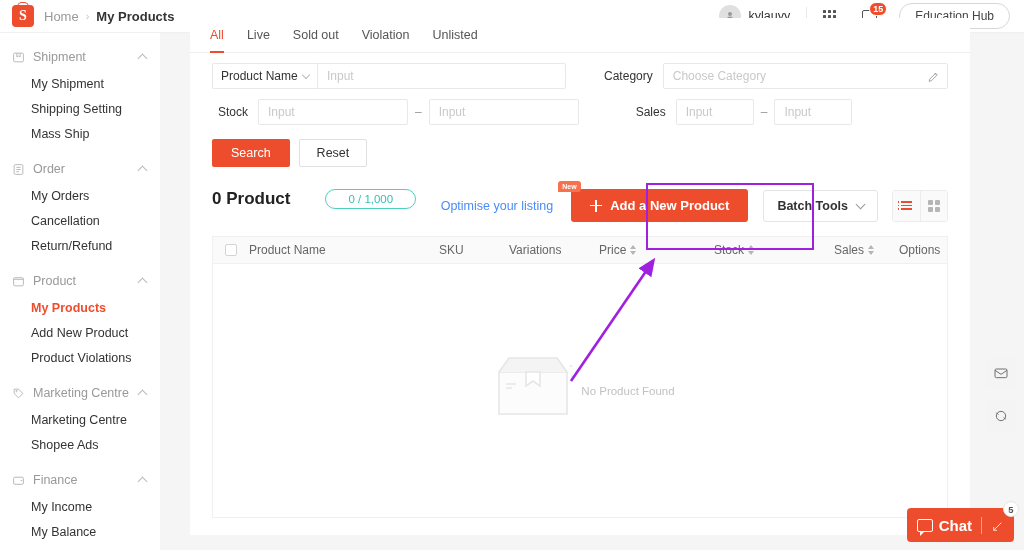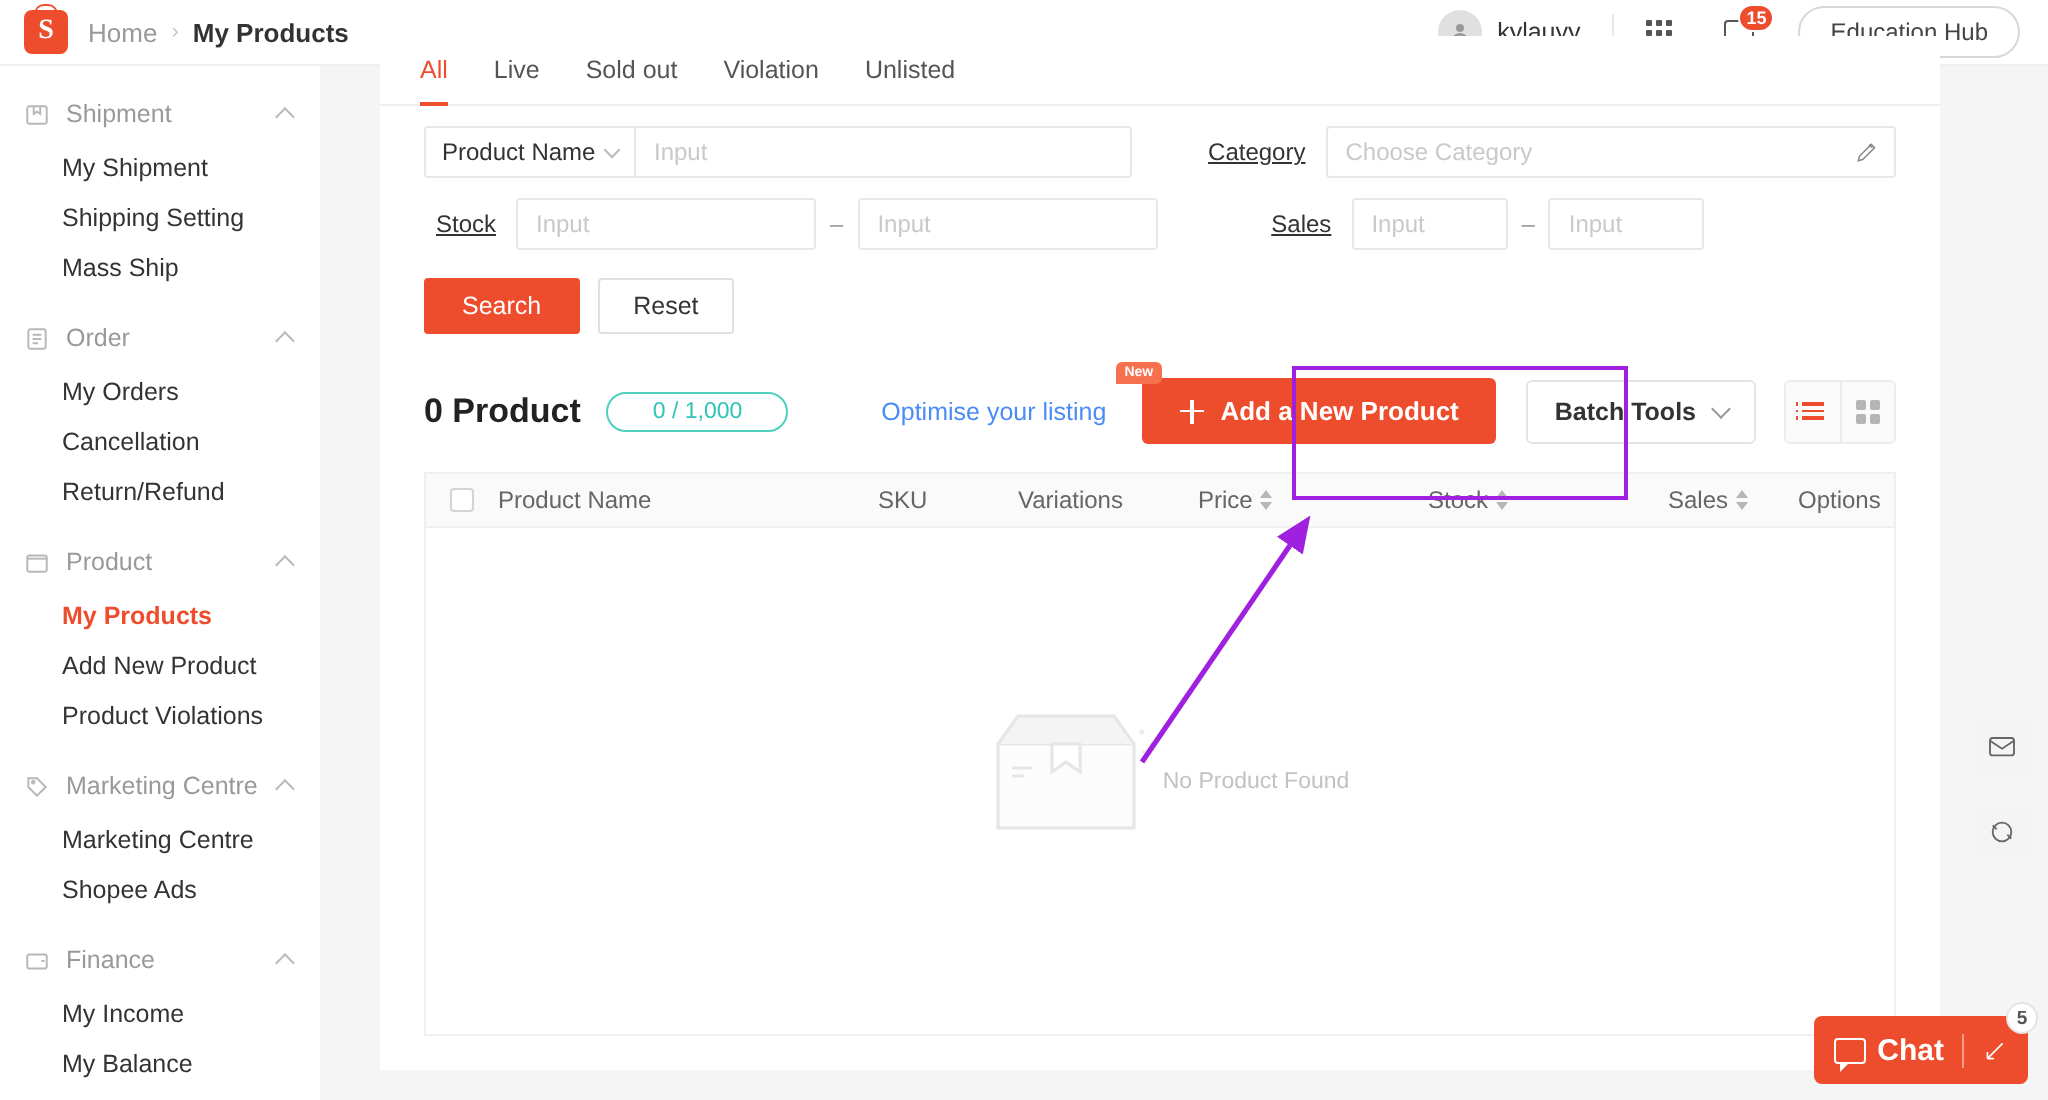--- a/index.html
+++ b/index.html
@@ -135,21 +135,21 @@
     border-right: 1.2px solid #bbb; border-bottom: 1.2px solid #bbb;
     transform: rotate(45deg); margin-top: -3px;
   }
   .txt-input {
     height: 26px; border: 1px solid #e8e8e8; border-radius: 0 2px 2px 0;
     padding: 0 9px; font-size: 12px; color: #333; background: #fff;
     outline: none; flex: 1; min-width: 0;
   }
   .txt-input::placeholder { color: #c9c9c9; }
   .lbl {
-    font-size: 12px; color: #333; text-align: right; flex: none; text-decoration: underline;
+    font-size: 12px; color: #333; text-align: right; flex: none;
   }
   .range-in {
     width: 150px; height: 26px; border: 1px solid #e8e8e8; border-radius: 2px;
     padding: 0 9px; font-size: 12px; color: #333; outline: none; background: #fff;
   }
   .range-in::placeholder { color: #c9c9c9; }
   .dash { color: #999; margin: 0 7px; font-size: 12px; }
   .cat-wrap { position: relative; width: 300px; }
   .cat-input {
     width: 100%; height: 26px; border: 1px solid #e8e8e8; border-radius: 2px;
@@ -170,21 +170,21 @@
     font-family: "Liberation Sans", sans-serif;
   }
   .btn-reset {
     background: #fff; color: #333; border: 1px solid #e0e0e0; border-radius: 2px;
     font-size: 12.5px; padding: 6px 17px; cursor: pointer;
     font-family: "Liberation Sans", sans-serif;
   }
 
   
   .toolbar {
-    display: flex; align-items: center; padding: 22px 22px 0 22px;
+    display: flex; align-items: flex-start; padding: 22px 22px 0 22px; gap: 22px;
   }
   .prod-count { font-size: 17px; font-weight: bold; color: #222; }
   .quota-pill {
     margin-left: 13px; border: 1px solid #4dd0c0; border-radius: 11px;
     color: #2ec4b6; font-size: 11.5px; padding: 3px 22px; background: #fff;
   }
   .toolbar-right { margin-left: auto; display: flex; align-items: center; }
   .optimise-link {
     font-size: 12.5px; color: #4a8cf7; cursor: pointer; margin-right: 18px;
     white-space: nowrap;

